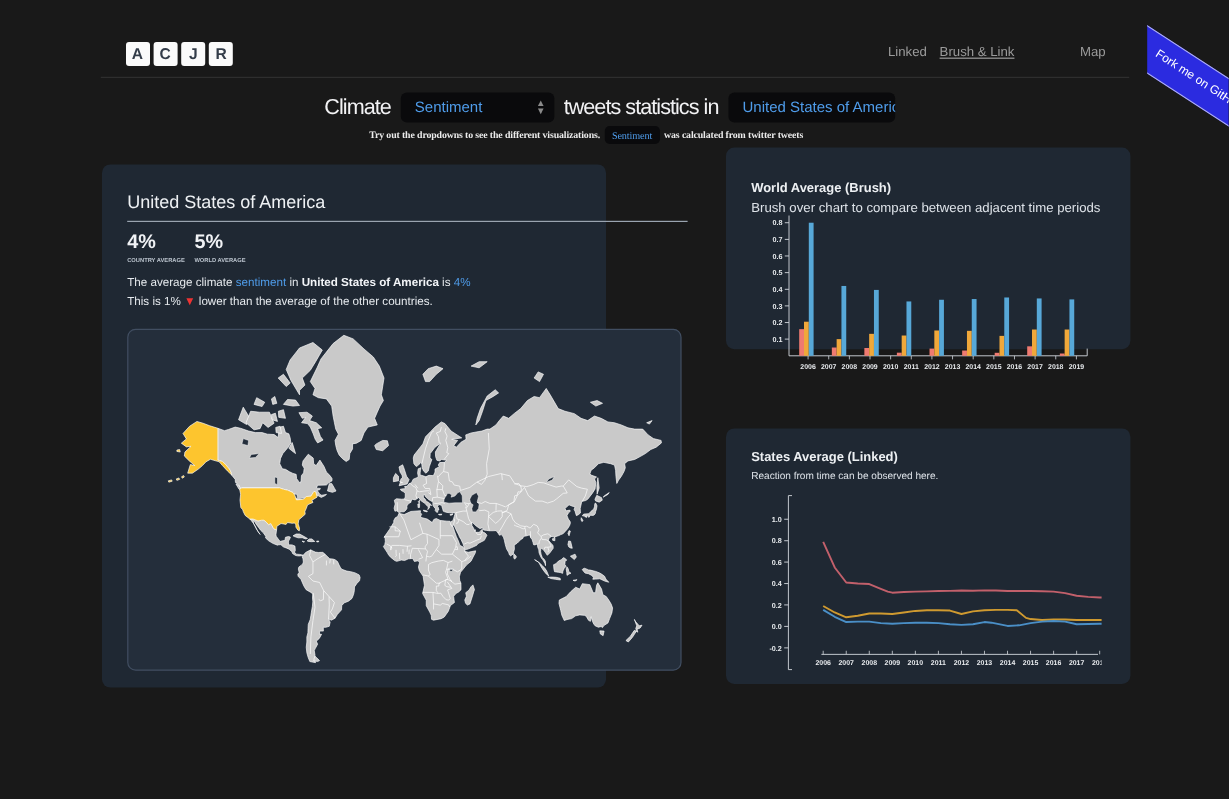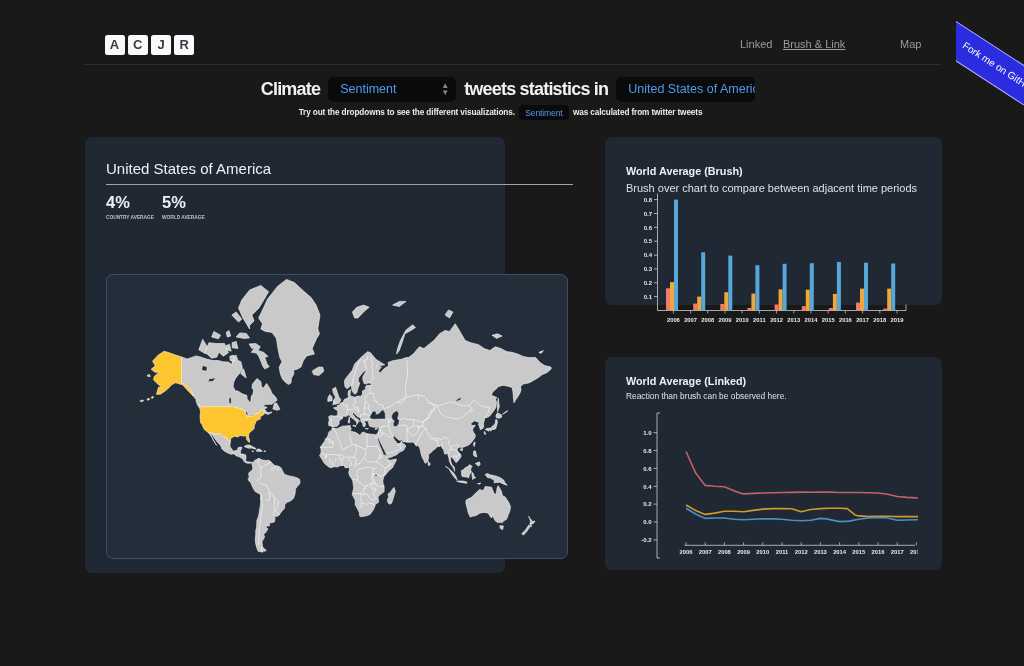--- a/index.html
+++ b/index.html
@@ -10,30 +10,30 @@
 .logo { position:absolute; top:34.5px; width:20px; height:20px; background:#fafafa; border-radius:2.5px; color:#333c49; font-weight:bold; font-size:13px; text-align:center; line-height:20px; }
 .nav { position:absolute; top:38px; font-size:11px; color:#9b9b9b; }
 
 
 #ribwrap { position:absolute; left:956px; top:0; width:68px; height:130px; overflow:hidden; }
 #ribbon { position:absolute; left:-26px; top:3.9px; width:300px; height:34px; background:#2b2be0; transform:rotate(33deg); transform-origin:0 0; color:#fff; font-size:11px; border-top:1.5px solid #b4b4f2; border-bottom:1.5px solid #b4b4f2; }
 #ribbon span { position:absolute; left:20px; top:0; width:145px; text-align:center; line-height:30px; font-size:10px; }
 
 
 #titlerow { position:absolute; left:0; top:77px; width:1024px; height:25px; text-align:center; }
-#titlerow .t { font-size:18px; font-weight:bold; color:#f2f2f4; vertical-align:middle; letter-spacing:-0.8px; }
+#titlerow .t { font-size:18px; font-weight:normal; color:#f2f2f4; vertical-align:middle; letter-spacing:-0.8px; }
 .sel { display:inline-block; position:relative; vertical-align:middle; white-space:nowrap; overflow:hidden; background:#0a0a0c; border-radius:5px; height:25px; line-height:25px; color:#4f9cea; font-size:12.5px; text-align:left; padding-left:12px; margin:0 8px; }
 .sel .ud { position:absolute; right:6px; top:5px; width:9px; height:14px; color:#8a8a8a; font-size:8px; line-height:7px; }
-#sub { position:absolute; left:16px; top:107px; width:969px; text-align:center; font-size:8.2px; font-weight:bold; color:#ececec; letter-spacing:-0.1px; }
+#sub { position:absolute; left:4px; top:107px; width:969px; text-align:center; font-size:8.2px; font-weight:bold; color:#ececec; letter-spacing:-0.1px;font-family:Liberation Serif, serif; }
 #sub .pill { background:#0a0a0c; color:#4f9cea; border-radius:4px; padding:2.5px 6px; font-weight:normal; font-size:8.5px; }
 
 
 .card { position:absolute; background:#1f2833; border-radius:7px; }
 #cardL { left:85px; top:137px; width:420px; height:436px; }
-#cardB { left:605px; top:137px; width:337px; height:168px; }
+#cardB { left:605px; top:123px; width:337px; height:168px; }
 #cardK { left:605px; top:357px; width:337px; height:213px; }
 .ctitle { position:absolute; font-weight:bold; color:#edf0f3; }
 #lhr { position:absolute; left:21px; top:47px; width:466.5px; border-top:1px solid #9aa4b0; }
 .big { position:absolute; top:56px; font-size:16.5px; font-weight:bold; color:#f0f2f5; }
 .smallcap { position:absolute; top:78px; font-size:4.8px; font-weight:bold; color:#b9c2cc; }
 .para { position:absolute; left:21px; font-size:9.7px; color:#e6eaee; }
 .para b { color:#f3f5f8; }
 .blue { color:#4f9cea; }
 #mappanel { position:absolute; left:21px; top:137px; width:462px; height:285px; background:#242e3b; border:1px solid #414e61; border-radius:7px; overflow:hidden; }
 </style>
@@ -56,20 +56,22 @@
 <div id="titlerow"><span class="t">Climate</span><span class="sel" style="width:128px;">Sentiment<span class="ud">▲<br>▼</span></span><span class="t">tweets statistics in</span><span class="sel" style="width:139px;">United States of Americ</span></div>
 <div id="sub">Try out the dropdowns to see the different visualizations.&nbsp; <span class="pill">Sentiment</span>&nbsp; was calculated from twitter tweets</div>
 
 <div class="card" id="cardL">
   <div style="position:absolute;left:21px;top:23px;font-size:15px;color:#eef1f4;">United States of America</div>
   <div id="lhr"></div>
   <div class="big" style="left:21px;">4%</div>
   <div class="big" style="left:77px;">5%</div>
   <div class="smallcap" style="left:21px;">COUNTRY AVERAGE</div>
   <div class="smallcap" style="left:77px;">WORLD AVERAGE</div>
+  <div class="para" style="top:93px;">The average climate <span class="blue">sentiment</span> in <b>United States of America</b> is <span class="blue">4%</span></div>
+  <div class="para" style="top:109px;">This is 1% <span style="color:#e33">▼</span> lower than the average of the other countries.</div>
   <div id="mappanel">
     <svg width="462" height="285" viewBox="0 0 462 285" style="display:block">
       <style>
         .ld { fill:#c9c9c9; stroke:#ffffff; stroke-width:0.55; stroke-linejoin:round; }
         .us { fill:#fdc52e; stroke:#ffffff; stroke-width:0.55; stroke-linejoin:round; }
         .lk { fill:#242e3b; stroke:#ffffff; stroke-width:0.4; stroke-linejoin:round; }
         .bd { fill:none; stroke:#ffffff; stroke-width:0.6; stroke-linejoin:round; opacity:.95; }
       </style>
       <g>
 <path class="ld" d="M74.5,81.9L80.1,83.9L83.4,82.9L89.0,80.9L93.5,81.9L100.2,84.2L105.8,85.5L111.4,85.5L115.8,86.8L121.4,87.1L124.8,89.6L125.3,84.9L126.4,80.9L129.2,80.2L130.9,85.5L133.7,86.5L134.8,89.9L135.4,94.1L133.1,97.7L130.9,100.4L128.7,103.0L126.8,107.0L126.1,111.4L128.3,115.7L130.9,116.1L134.3,118.2L137.1,119.5L139.8,120.3L140.2,123.9L142.1,126.4L143.2,127.6L143.9,125.7L144.2,121.3L146.0,119.1L146.5,115.2L144.9,112.6L145.5,109.1L149.9,103.5L154.0,106.7L154.4,111.4L156.4,113.0L159.6,108.4L163.0,113.7L165.0,118.4L167.8,121.1L169.7,123.7L169.7,125.7L166.7,127.6L165.0,129.2L157.7,129.4L156.6,131.8L160.0,132.0L159.4,133.2L157.2,133.5L159.6,137.0L161.1,137.7L165.1,137.0L163.6,138.2L160.7,139.5L158.3,138.2L157.2,138.2L156.3,135.1L154.7,134.4L152.1,138.5L148.2,138.8L146.2,140.8L143.8,141.3L140.0,141.6L138.8,138.0L137.3,135.5L132.6,133.5L129.2,132.7L125.9,131.6L94.6,131.6L92.7,131.1L91.8,128.9L89.2,127.0L89.0,124.5L86.2,121.1L84.8,116.9L81.5,112.6L78.4,109.6L75.8,108.9L74.5,108.4Z"></path>
@@ -232,22 +234,22 @@
 <rect x="251.0" y="165.6" width="4" height="7.9" fill="#ef7a70"></rect>
 <rect x="255.0" y="151.6" width="4" height="21.9" fill="#f0a83a"></rect>
 <rect x="259.0" y="125.7" width="4" height="47.8" fill="#57a8d8"></rect>
 <rect x="278.2" y="171.6" width="4" height="1.9" fill="#ef7a70"></rect>
 <rect x="282.2" y="151.6" width="4" height="21.9" fill="#f0a83a"></rect>
 <rect x="286.2" y="126.5" width="4" height="47.0" fill="#57a8d8"></rect>
   </svg>
 </div>
 
 <div class="card" id="cardK">
-  <div class="ctitle" style="left:21px; top:18px; font-size:10.8px;">World Average (Linked)</div>
-  <div style="position:absolute;left:21px;top:34px;font-size:8.4px;color:#dde2e8;">Reaction than brush can be observed here.</div>
+  <div class="ctitle" style="left:21px; top:18px; font-size:10.8px;">States Average (Linked)</div>
+  <div style="position:absolute;left:21px;top:34px;font-size:8.4px;color:#dde2e8;">Reaction from time can be observed here.</div>
   <svg width="313" height="213" viewBox="0 0 313 213" style="position:absolute;left:0;top:0;display:block">
     <line x1="52.0" y1="56" x2="52.0" y2="201" stroke="#c9ced4" stroke-width="0.8"></line>
 <line x1="48.5" y1="182.9" x2="52.0" y2="182.9" stroke="#c9ced4" stroke-width="0.8"></line>
 <text x="46.5" y="185.1" font-size="6" fill="#e8ebee" text-anchor="end" font-weight="bold">-0.2</text>
 <line x1="48.5" y1="165.0" x2="52.0" y2="165.0" stroke="#c9ced4" stroke-width="0.8"></line>
 <text x="46.5" y="167.2" font-size="6" fill="#e8ebee" text-anchor="end" font-weight="bold">0.0</text>
 <line x1="48.5" y1="147.1" x2="52.0" y2="147.1" stroke="#c9ced4" stroke-width="0.8"></line>
 <text x="46.5" y="149.3" font-size="6" fill="#e8ebee" text-anchor="end" font-weight="bold">0.2</text>
 <line x1="48.5" y1="129.3" x2="52.0" y2="129.3" stroke="#c9ced4" stroke-width="0.8"></line>
 <text x="46.5" y="131.5" font-size="6" fill="#e8ebee" text-anchor="end" font-weight="bold">0.4</text>

